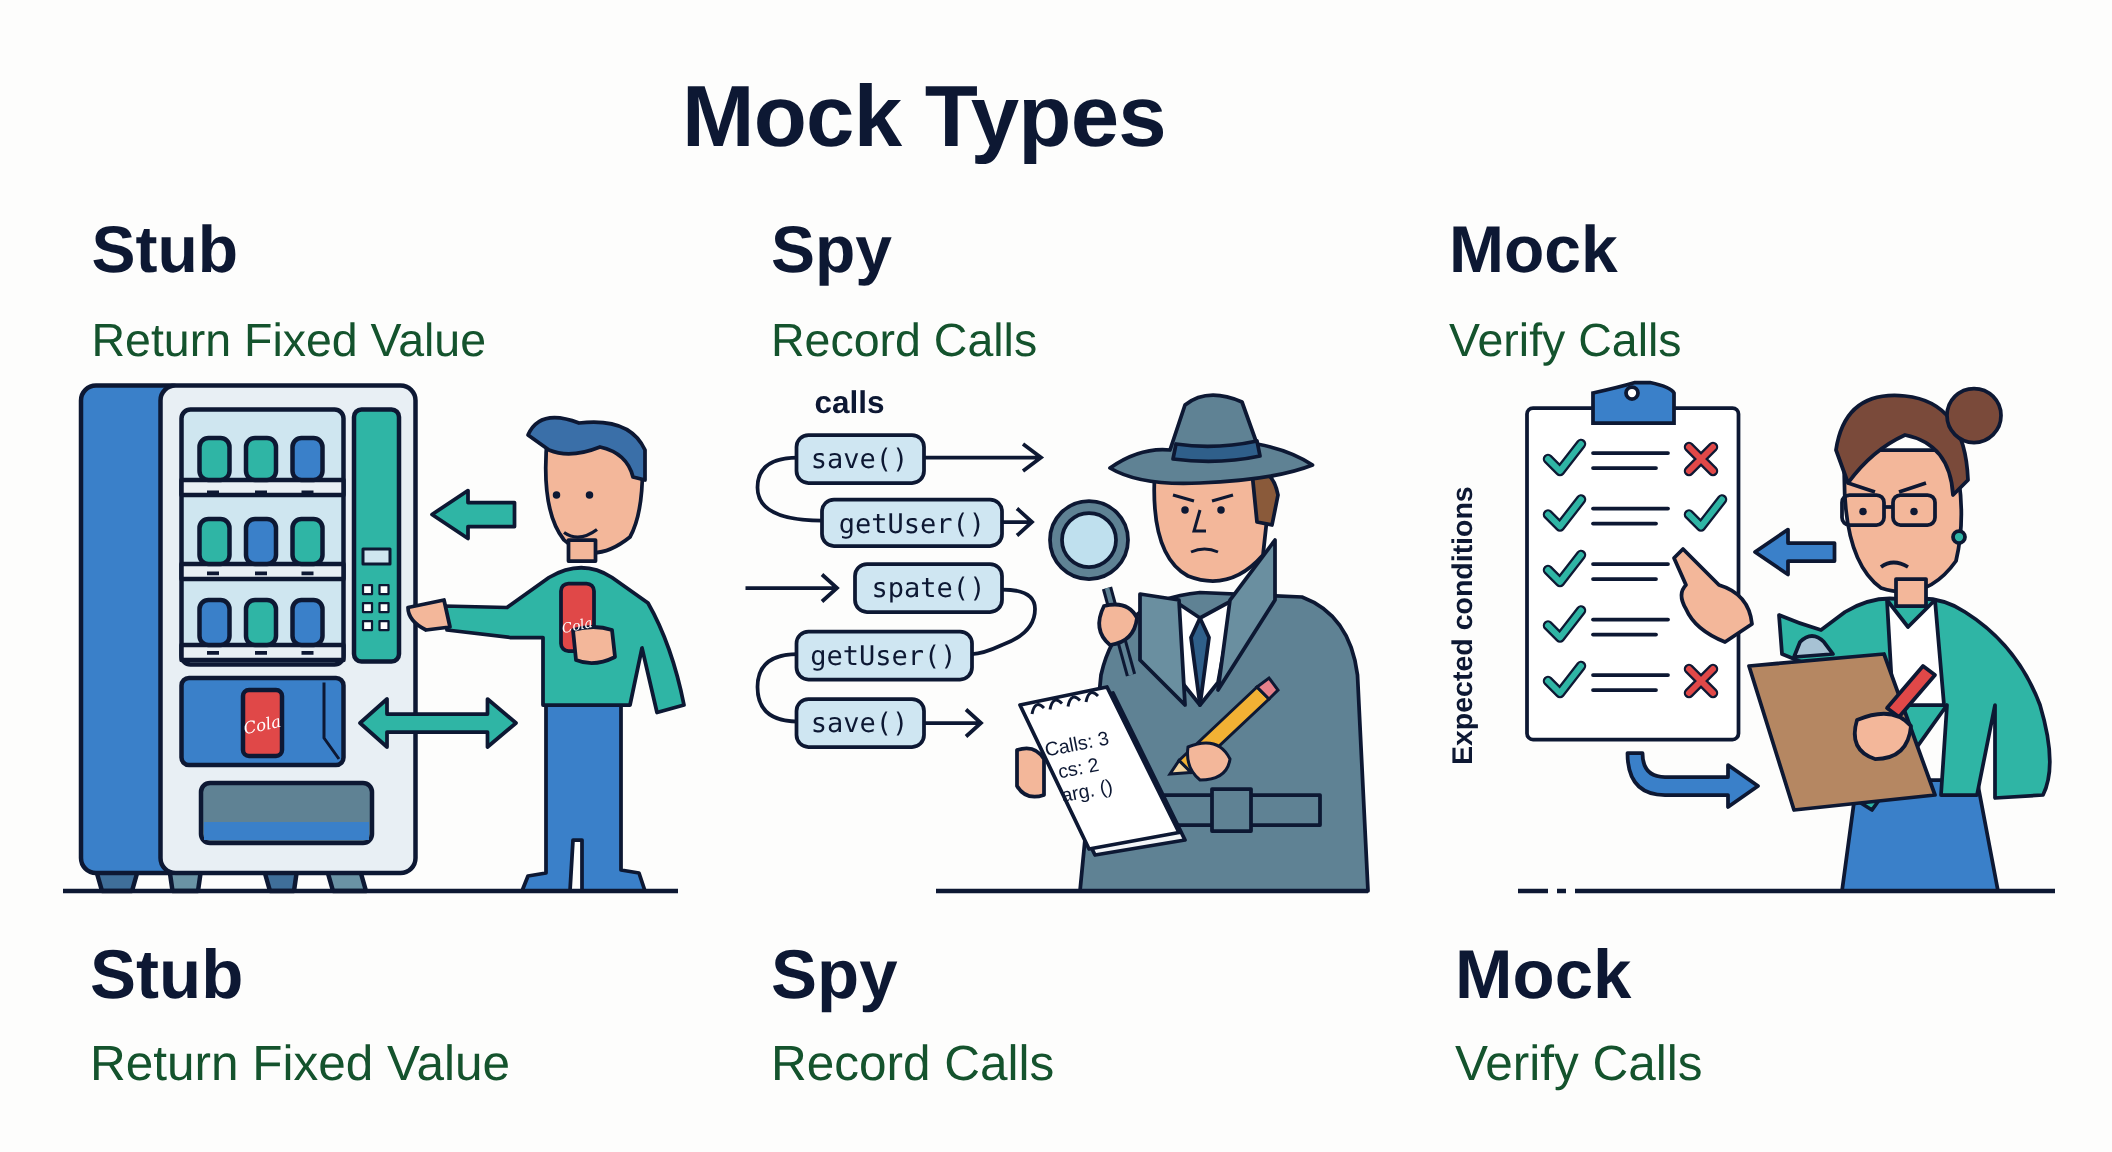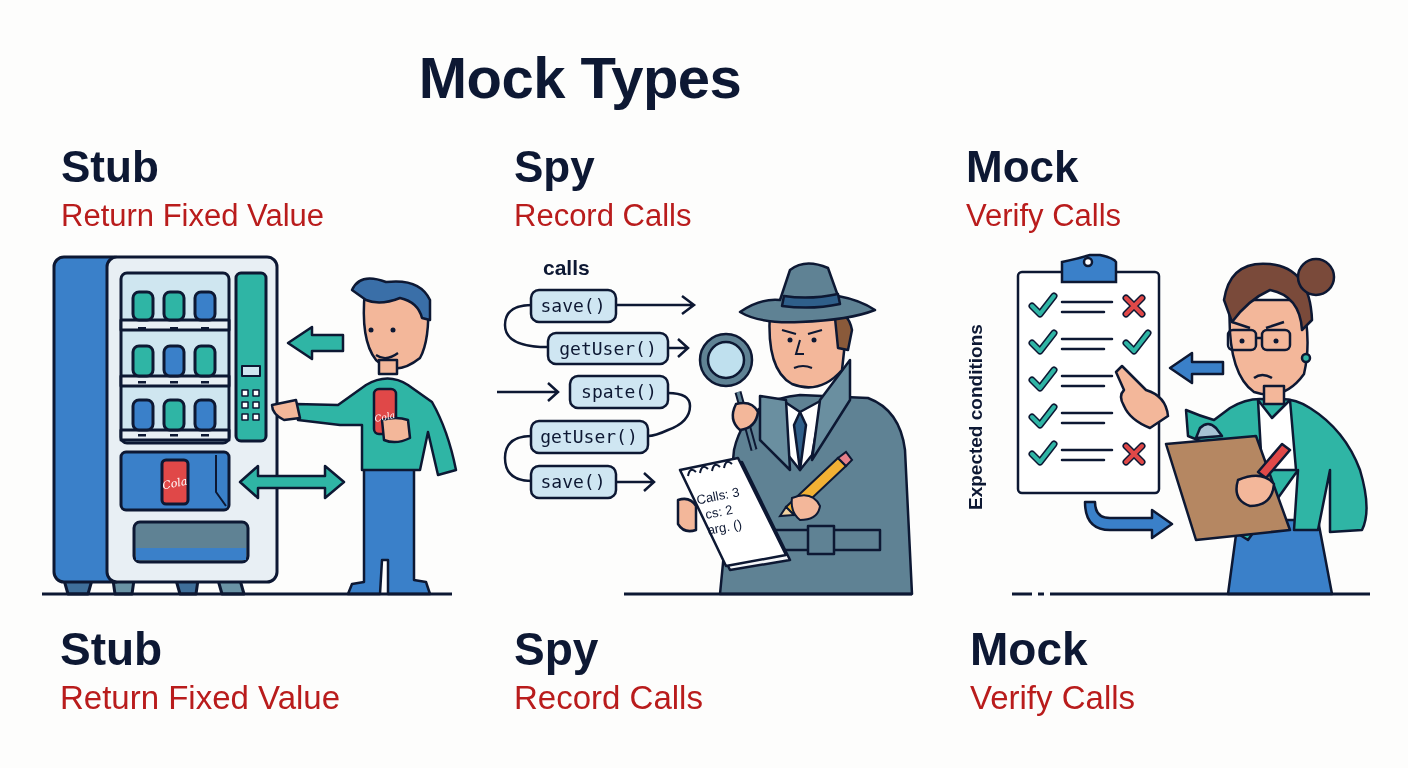--- a/index.html
+++ b/index.html
@@ -2,25 +2,25 @@
 <html><head>
 <meta charset="utf-8">
 <style>
   html, body { margin: 0; padding: 0; }
   body {
     width: 1408px; height: 768px; background: #fdfdfc; position: relative; overflow: hidden;
     font-family: "Liberation Sans", "DejaVu Sans", sans-serif; color: #0f1a33;
   }
   .title {
     position: absolute; left: 0; width: 1160px; top: 44px; text-align: center;
-    font-size: 58px; font-weight: 700; letter-spacing: -0.5px; color: #0d1833;
+    font-size: 58px; font-weight: 700; letter-spacing: -0.5px; color: #0d1833; padding-left: 36px;
   }
   .col-head { position: absolute; text-align: left; width: 380px; }
   .col-head .name { font-size: 44px; font-weight: 700; line-height: 50px; color: #0d1833; }
-  .col-head .sub { font-size: 31px; line-height: 40px; color: #b91c1c; margin-top: 4px; }
+  .col-head .sub { font-size: 31px; line-height: 40px; color: #14532d; margin-top: 15px; }
   .col-foot .name { font-size: 46px; }
   .col-foot .sub { font-size: 33px; }
   svg { position: absolute; overflow: visible; }
   .mono { font-family: "DejaVu Sans Mono", "Liberation Mono", monospace; }
   .vlabel {
     position: absolute; left: 965px; top: 510px; transform-origin: 0 0; transform: rotate(-90deg);
     font-size: 19px; font-weight: 700; color: #0d1833; white-space: nowrap;
   }
 </style>
 </head>

